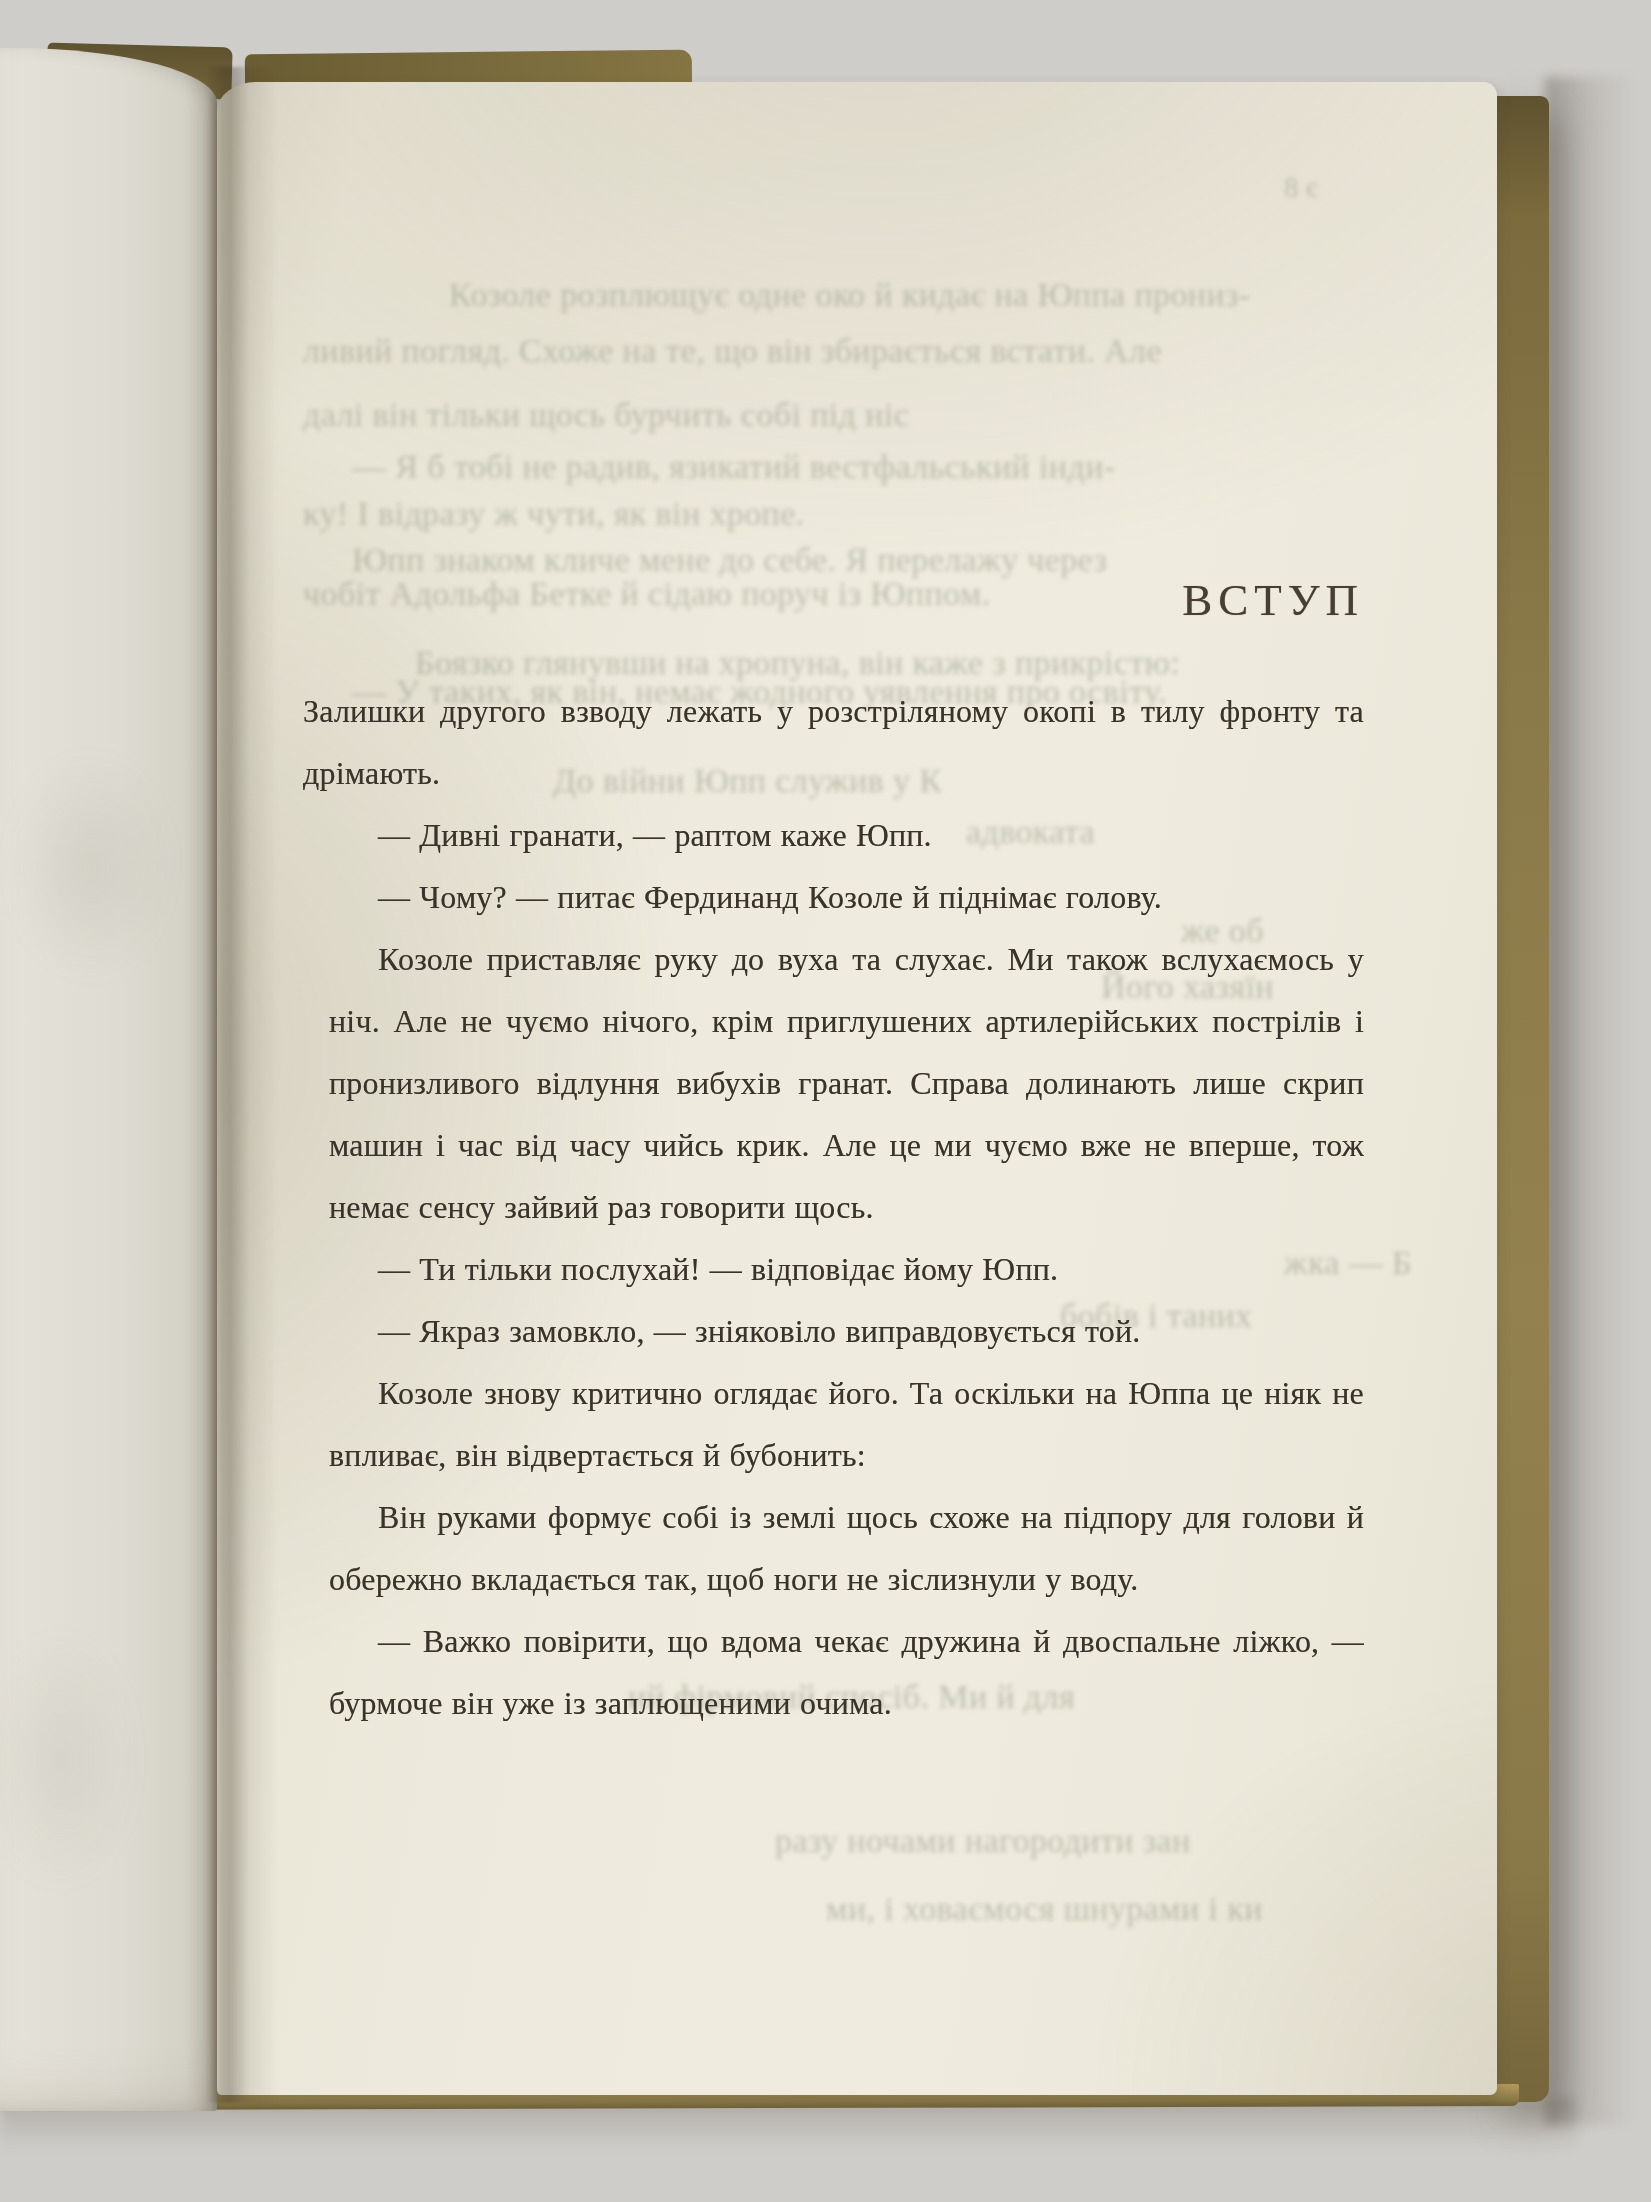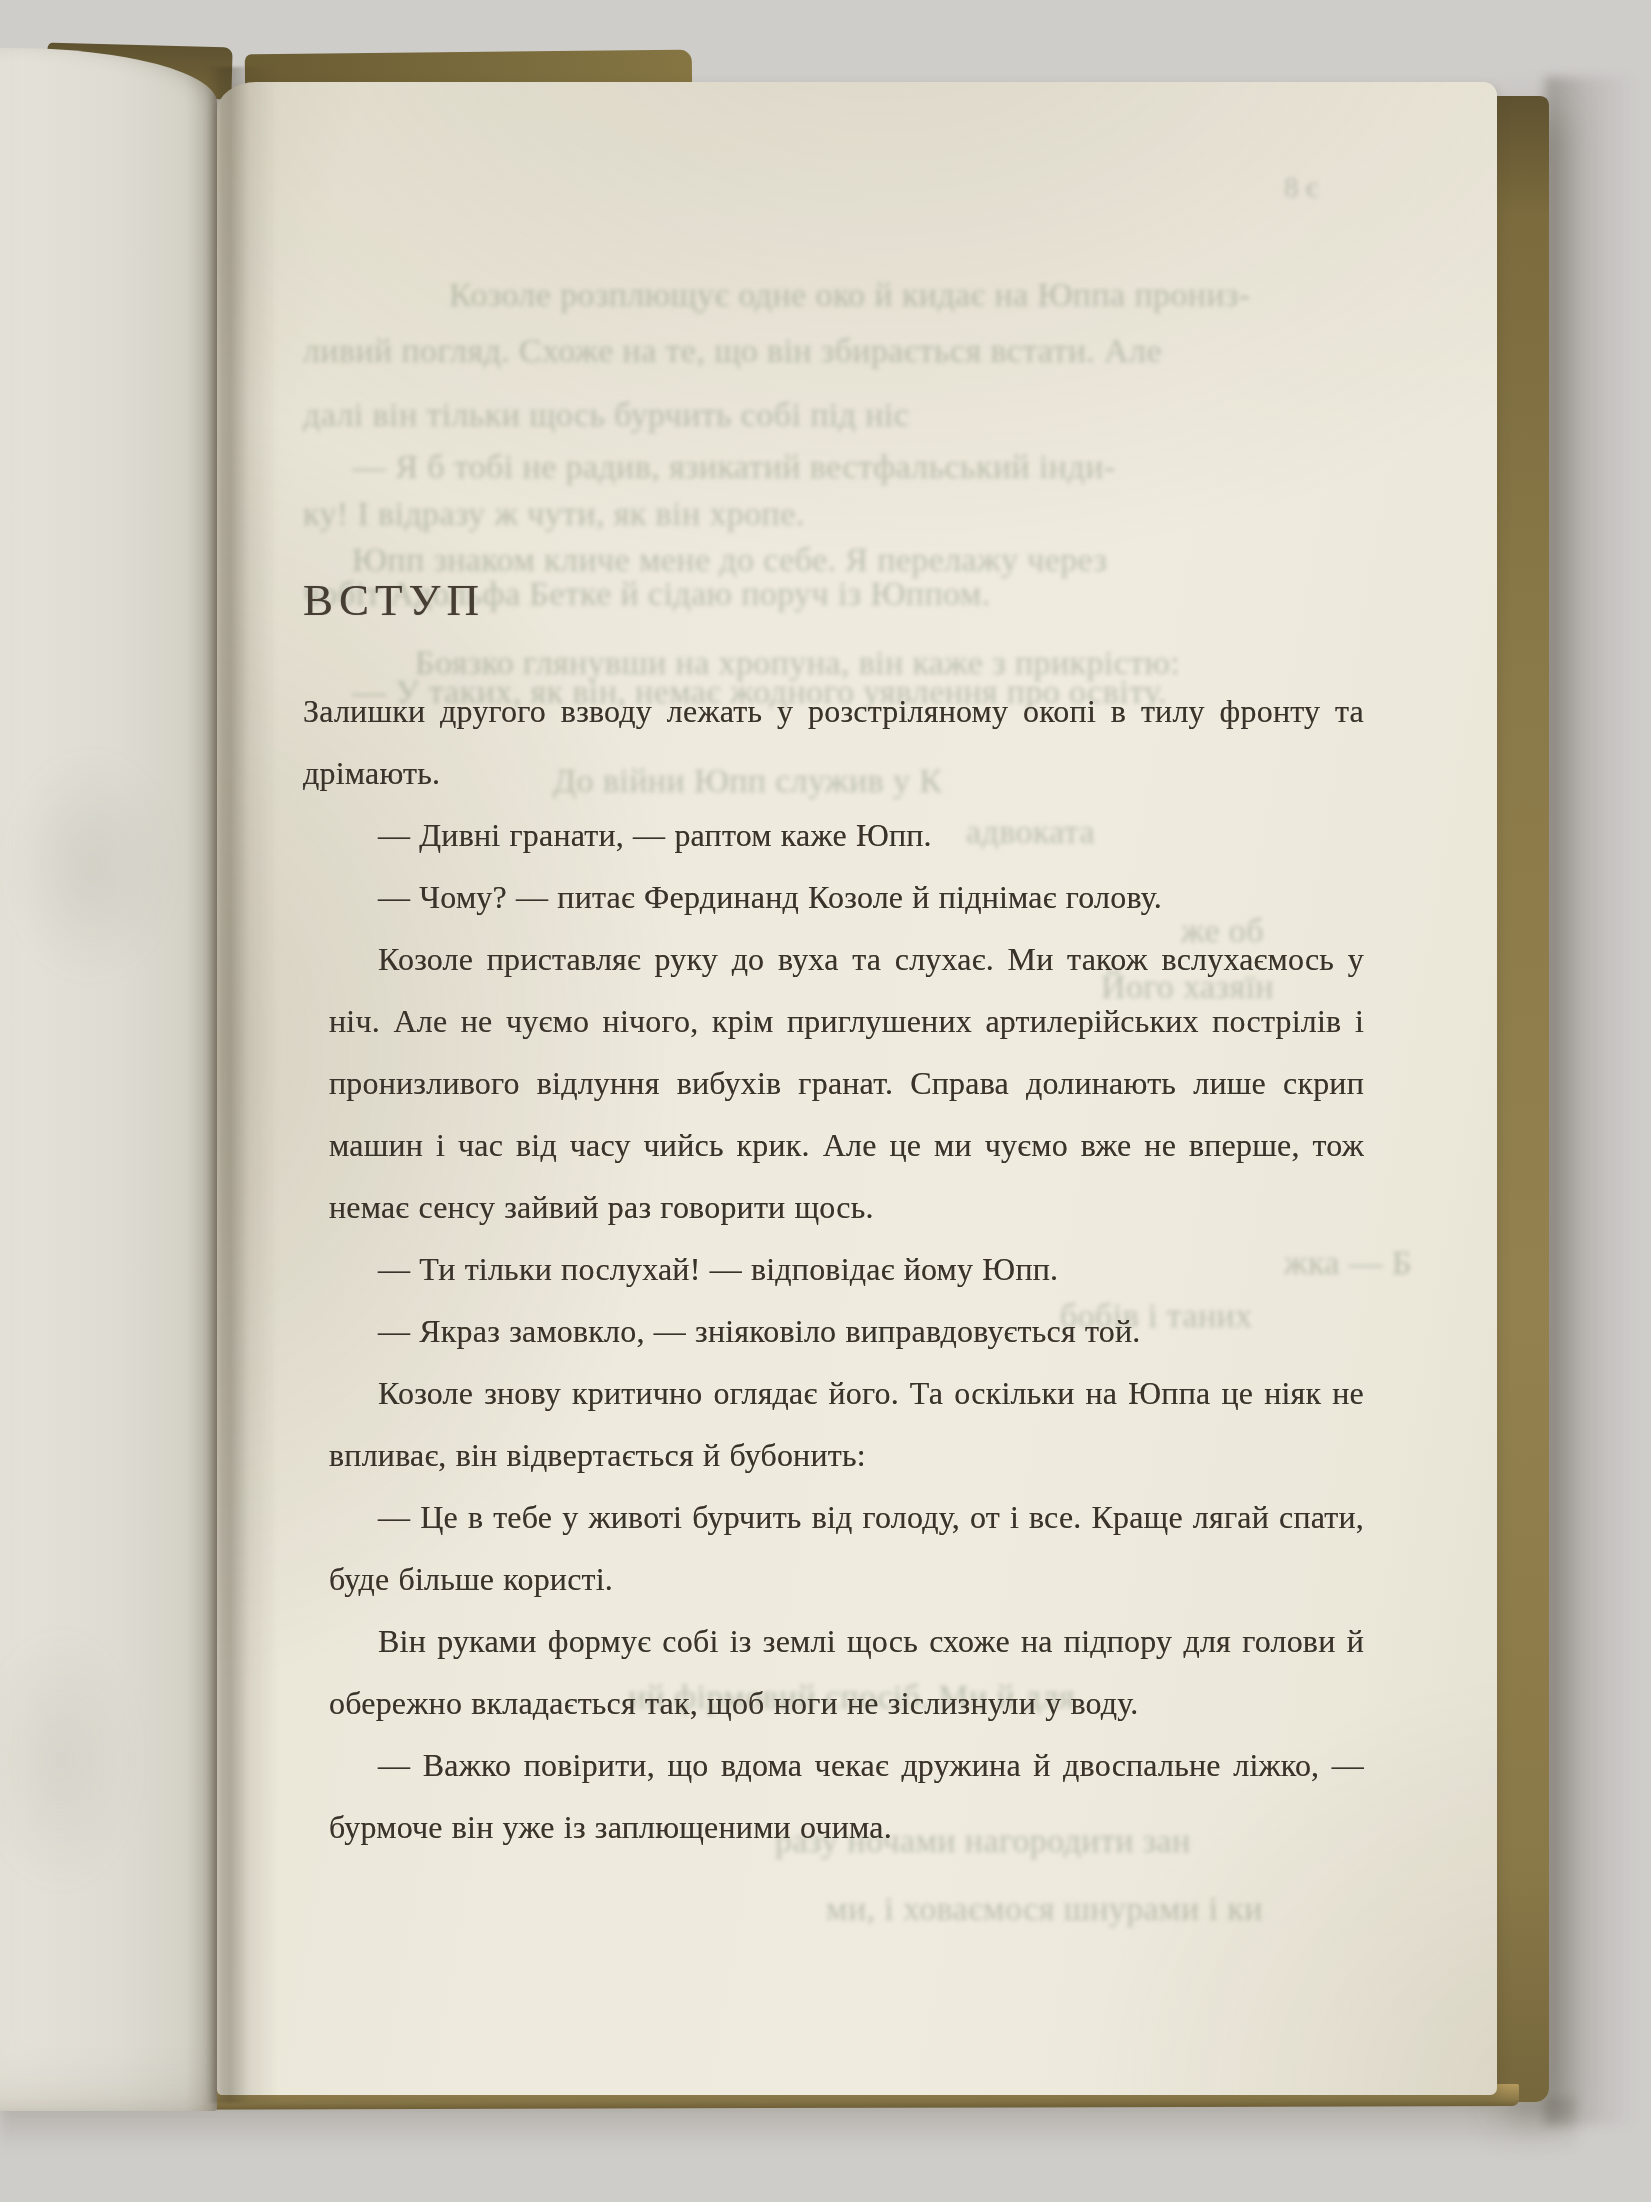--- a/index.html
+++ b/index.html
@@ -54,21 +54,21 @@
       radial-gradient(70% 55% at -4% 48%,rgba(110,96,70,.15),rgba(110,96,70,0) 58%),
       radial-gradient(60% 35% at 104% 100%,rgba(120,106,78,.10),rgba(120,106,78,0) 60%);}
 
   
   .gutter{position:absolute;left:206px;top:67px;width:72px;height:2036px;z-index:5;pointer-events:none;
     background:linear-gradient(90deg,rgba(58,50,34,0) 0%,rgba(58,50,34,.30) 22%,rgba(58,50,34,.34) 34%,rgba(58,50,34,.10) 60%,rgba(58,50,34,0) 100%);
     filter:blur(1.7px);}
 
   
   .text-column{position:absolute;left:86px;top:496px;width:1061px;z-index:3;}
-  .title{margin:0 0 57px 0;text-align:left;font-weight:400;
+  .title{margin:0 0 57px 0;text-align:right;font-weight:400;
     font-size:45px;line-height:45px;letter-spacing:6px;color:#463d33;
     text-shadow:0 0 0.9px rgba(70,60,50,.45);}
   .para{margin:0;font-size:32px;line-height:62px;color:#3a332b;
     text-align:justify;text-indent:0;letter-spacing:0.2px;word-spacing:0.9px;
     hyphens:manual;text-shadow:0 0 0.6px rgba(58,51,43,.55);}
   .para.ind{text-indent:49px;margin-left:26px;}
 
   
   .ghost-layer{position:absolute;inset:0;z-index:1;pointer-events:none;}
   .ghost-line{position:absolute;white-space:nowrap;font-size:34px;color:#8e9884;
@@ -118,21 +118,20 @@
     <div class="text-column">
       <h1 class="title">ВСТУП</h1>
       <div id="paragraphs">
           <p class="para">Залишки другого взводу лежать у розстріляному окопі в тилу фронту та дрімають.</p>
           <p class="para ind">— Дивні гранати, — раптом каже Юпп.</p>
           <p class="para ind">— Чому? — питає Фердинанд Козоле й піднімає го­лову.</p>
           <p class="para ind">Козоле приставляє руку до вуха та слухає. Ми також вслухаємось у ніч. Але не чуємо нічого, крім приглуше­них артилерійських пострілів і пронизливого відлуння вибухів гранат. Справа долинають лише скрип машин і час від часу чийсь крик. Але це ми чуємо вже не впер­ше, тож немає сенсу зайвий раз говорити щось.</p>
           <p class="para ind">— Ти тільки послухай! — відповідає йому Юпп.</p>
           <p class="para ind">— Якраз замовкло, — зніяковіло виправдовується той.</p>
           <p class="para ind">Козоле знову критично оглядає його. Та оскільки на Юппа це ніяк не впливає, він відвертається й бубонить:</p>
-          <p class="para ind">— Це в тебе у животі бурчить від голоду, от і все. Кра­ще лягай спати, буде більше користі.</p>
           <p class="para ind">Він руками формує собі із землі щось схоже на підпо­ру для голови й обережно вкладається так, щоб ноги не зіслизнули у воду.</p>
           <p class="para ind">— Важко повірити, що вдома чекає дружина й дво­спальне ліжко, — бурмоче він уже із заплющеними очима.</p>
         </div>
     </div>
   </div>
 
   <div class="gutter"></div>
 </div>
 
 

